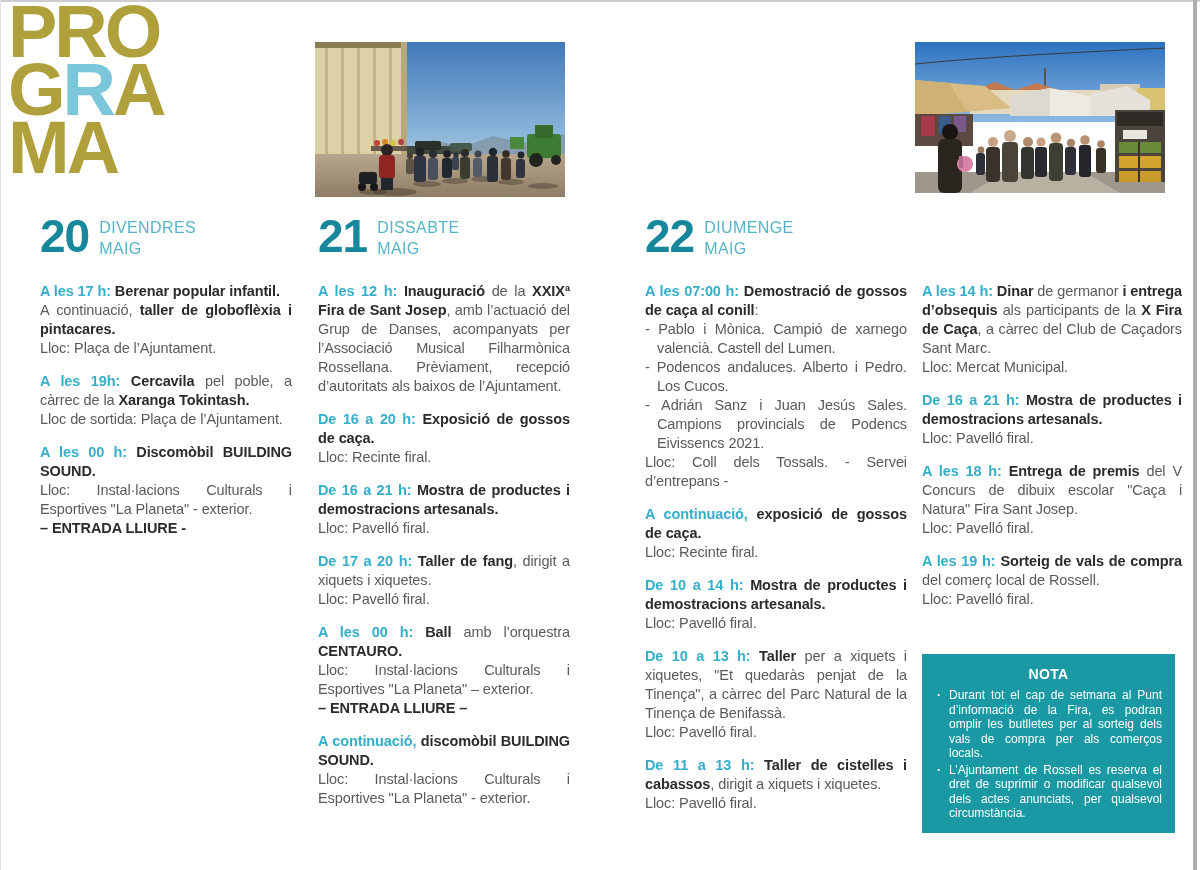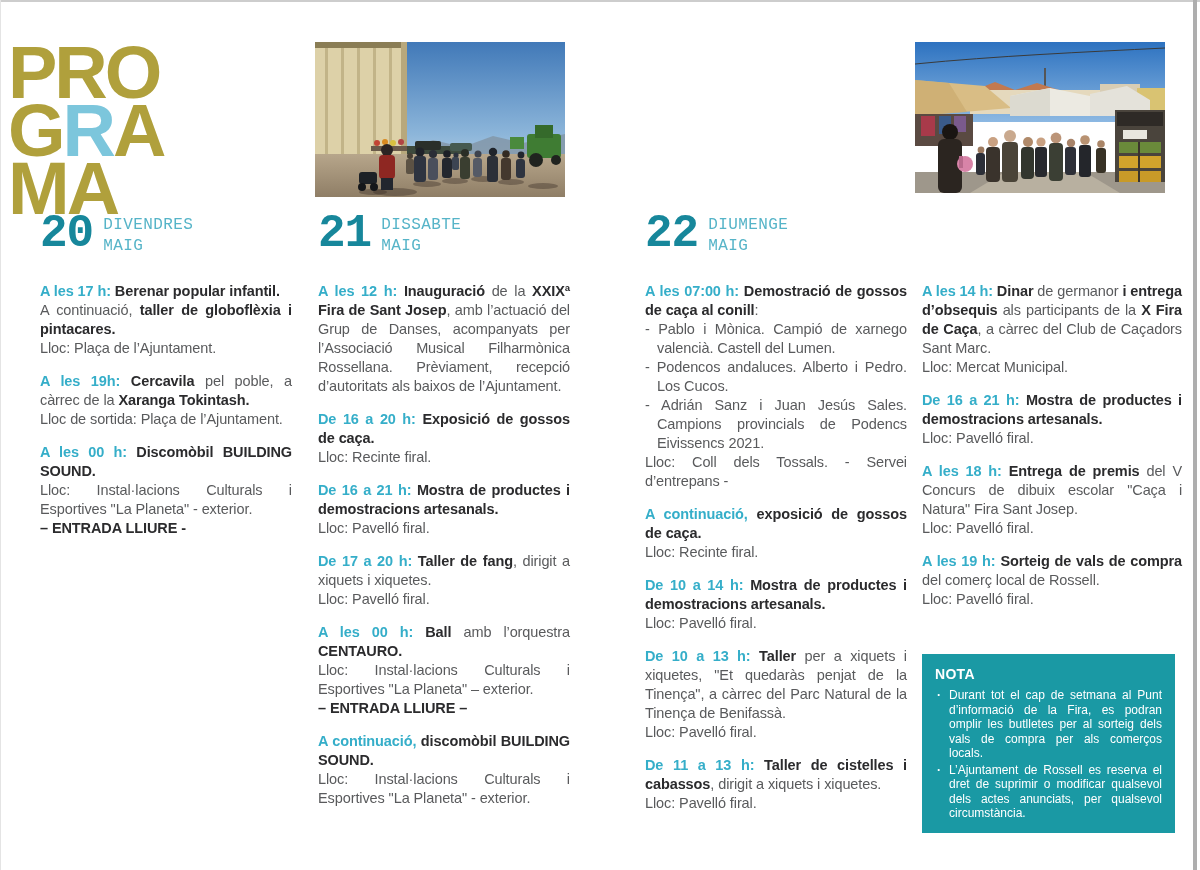--- a/index.html
+++ b/index.html
@@ -3,54 +3,54 @@
 <meta charset="utf-8">
 <style>
   html,body{margin:0;padding:0;background:#fff;}
   .page{position:relative;width:1200px;height:870px;background:#ffffff;overflow:hidden;
         font-family:"Liberation Sans","DejaVu Sans",sans-serif;}
   .edge-top{position:absolute;left:0;top:0;width:100%;height:2px;background:#cdcdcd;}
   .edge-left{position:absolute;left:0;top:0;width:1px;height:100%;background:#e4e4e4;}
   .edge-right{position:absolute;right:3px;top:0;width:4px;height:100%;background:#aeaeae;}
 
   
-  .masthead{position:absolute;left:8px;top:3px;margin-top:41px;}
+  .masthead{position:absolute;left:8px;top:3px;}
   .m-row{height:58px;line-height:58px;font-size:74px;font-weight:bold;letter-spacing:-3px;white-space:nowrap;}
   .m-olive{color:var(--olive);}
   .m-blue{color:var(--blue-r);}
 
   
   .photo{position:absolute;overflow:hidden;}
   .photo svg{display:block;}
   #photo1{left:315px;top:42px;width:250px;height:155px;}
   #photo2{left:915px;top:42px;width:250px;height:151px;}
 
   
   .col{position:absolute;top:212px;}
   #col1{left:40px;width:252px;}
   #col2{left:318px;width:252px;}
   #col3{left:645px;width:262px;}
   #col4{left:922px;width:260px;top:282px;}
 
-  .day-header{display:flex;align-items:flex-start;height:48px;margin-bottom:22px;font-family:Liberation Mono, monospace;}
+  .day-header{display:flex;align-items:center;height:48px;margin-bottom:22px;}
   .day-num{font-size:46px;line-height:44px;font-weight:bold;color:var(--teal-dark);letter-spacing:-1px;}
   .day-name{font-size:16px;line-height:21px;color:var(--teal-light);margin-left:10px;padding-top:3px;letter-spacing:0.4px;}
 
   .events{font-size:14.5px;line-height:19px;letter-spacing:-0.1px;}
   .event{margin-bottom:14px;}
   .pline{text-align:justify;}
   .pline.hang{padding-left:12px;text-indent:-12px;}
   .s-t{color:var(--time-teal);font-weight:bold;}
   .s-b{color:var(--text-dark);font-weight:bold;}
   .s-n{color:var(--text-gray);}
 
   
   .nota{position:absolute;left:922px;top:654px;width:253px;min-height:168px;box-sizing:border-box;
         background:var(--nota-bg);color:var(--nota-text);padding:12px 13px 10px 13px;}
-  .nota-title{font-size:14px;font-weight:bold;margin-bottom:6px;letter-spacing:0.3px;}
+  .nota-title{font-size:14px;font-weight:bold;margin-bottom:6px;letter-spacing:0.3px;text-align:center;}
   .nbullet{position:relative;font-size:12px;line-height:14.5px;padding-left:14px;text-align:justify;margin-bottom:2px;}
   .nbullet::before{content:"\00B7";position:absolute;left:2px;top:0;font-weight:bold;}
 </style>
 </head>
 <body>
 
 <div class="page">
   <div class="edge-top"></div>
   <div class="edge-left"></div>
   <div class="edge-right"></div>

